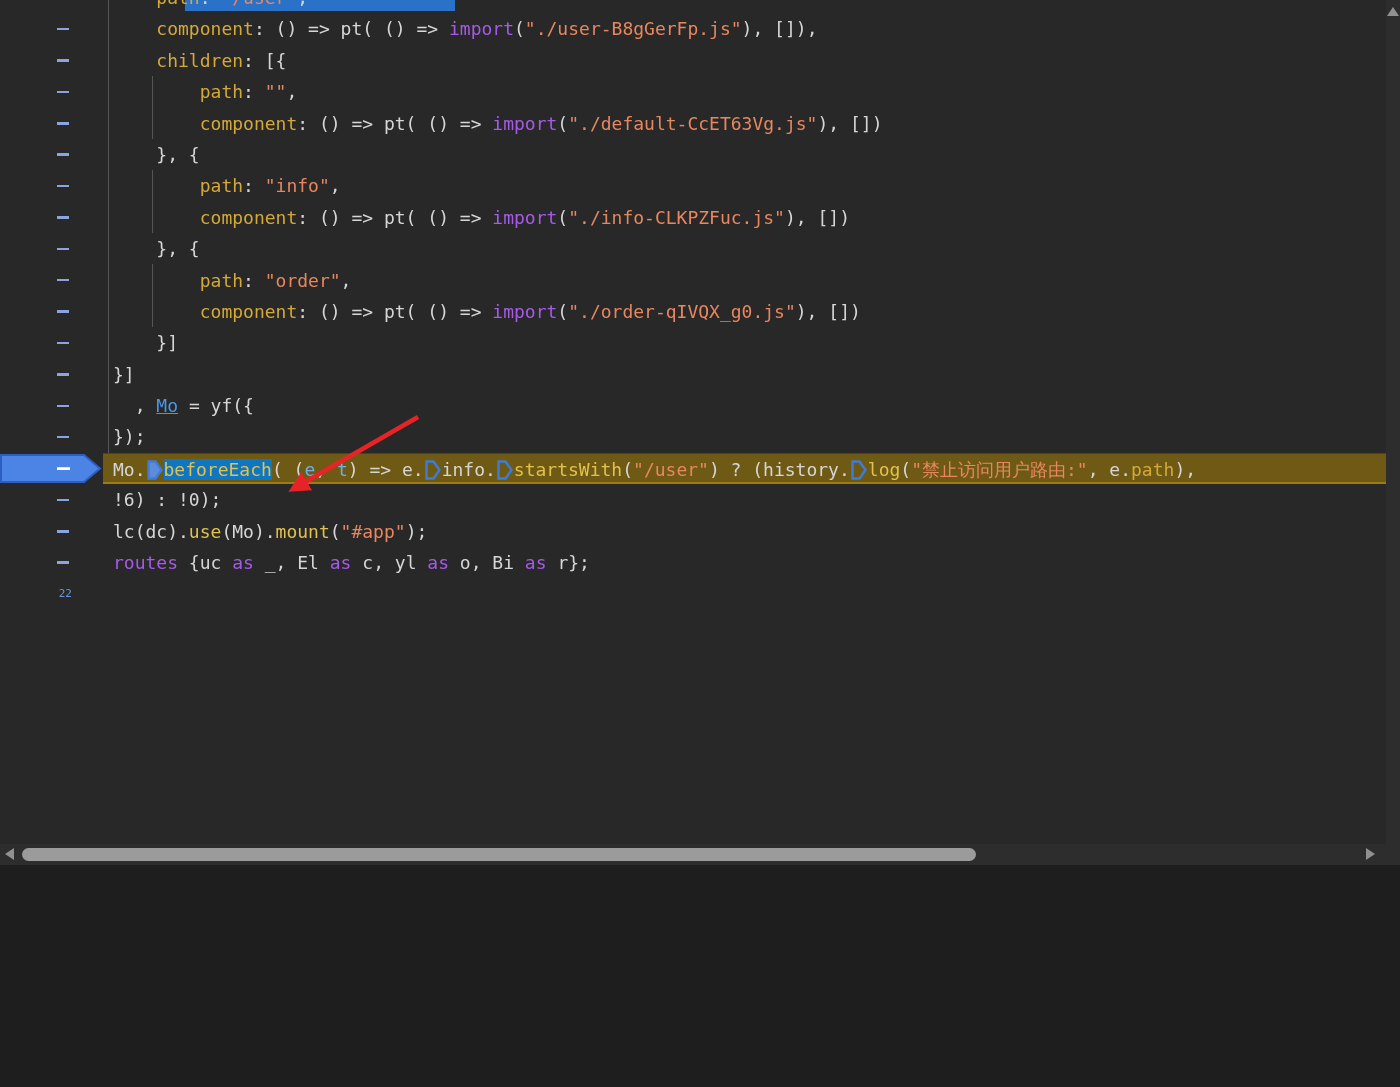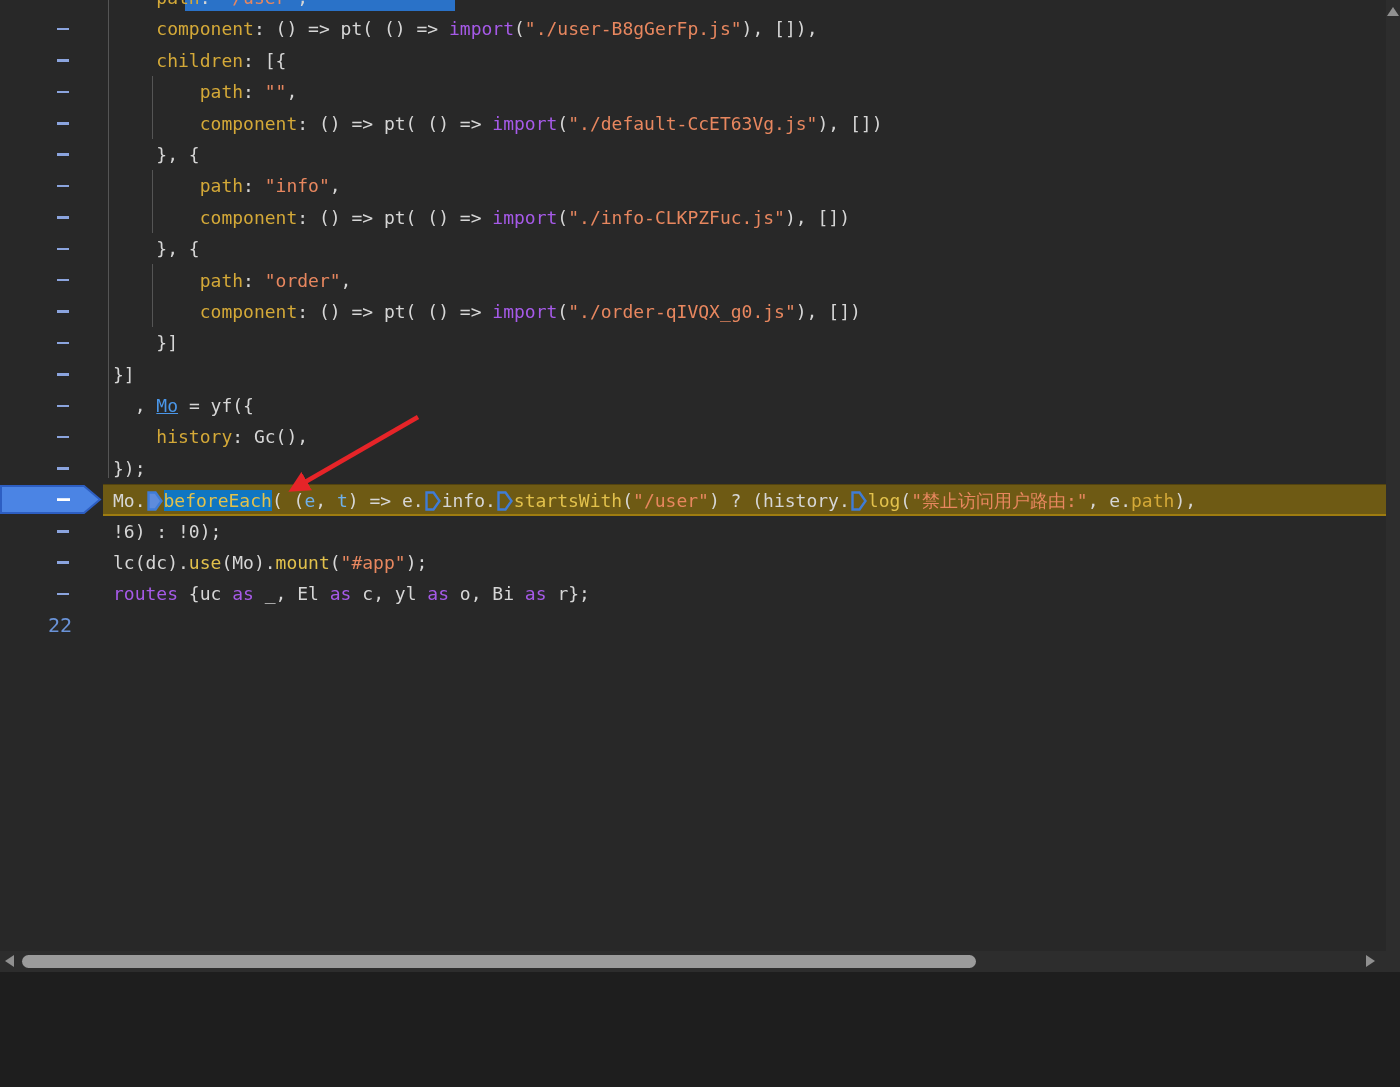--- a/index.html
+++ b/index.html
@@ -1,32 +1,32 @@
 <!DOCTYPE html>
 <html><head>
 <meta charset="utf-8">
 <style>
   html,body { margin:0; padding:0; background:#1e1e1e; }
   .screen {
-    position:relative; width:1400px; height:972px;
+    position:relative; width:1400px; height:865px;
     background:var(--bg,#282828); overflow:hidden;
     font-family:"DejaVu Sans Mono","Liberation Mono",monospace;
   }
   .content { position:absolute; left:0; top:0; right:14px; bottom:21px; overflow:hidden; }
 
   .sel-band { position:absolute; left:185px; top:0; width:270px; height:11px; background:var(--band); z-index:0; }
   .guide-main { position:absolute; left:108px; top:0; width:1px; height:478px; background:var(--guide); z-index:0; }
   .guide { position:absolute; left:152px; width:1px; height:63px; background:var(--guide); z-index:0; }
   .guide.g1 { top:76px; } .guide.g2 { top:170px; } .guide.g3 { top:264px; }
 
   #lines { position:absolute; top:-18px; left:0; right:0; z-index:1; }
   .row { display:flex; height:31.4px; line-height:31.4px; font-size:18px; }
   .gutter { flex:0 0 103px; width:103px; position:relative; display:flex; align-items:center; justify-content:flex-end; }
   .dash { width:12px; height:2.5px; background:var(--dash); margin-right:34px; }
-  .lnum { color:var(--lnum); margin-right:31px; font-size:20px; }
+  .lnum { color:var(--lnum); margin-right:31px; font-size:11px; }
   .code { flex:1; white-space:pre; padding-left:10px; box-sizing:border-box; color:var(--c-pl); }
   .row.exec .code { background:var(--olive); border-bottom:2px solid var(--olive-border); border-top:1px solid rgba(0,0,0,0.25); }
   .exec-banner { position:absolute; left:0; top:0; }
   .bp { vertical-align:-4px; margin:0 1px; }
 
   .c-pl{color:var(--c-pl);} .c-pr{color:var(--c-pr);} .c-st{color:var(--c-st);}
   .c-kw{color:var(--c-kw);} .c-fn{color:var(--c-fn);} .c-pm{color:var(--c-pm);} .c-vd{color:var(--c-vd);text-decoration:underline;}
   .sel{background:var(--sel);}
 
   .red-arrow { position:absolute; left:0; top:0; z-index:5; pointer-events:none; }
@@ -131,26 +131,20 @@
         <div class="row">
           <div class="gutter">
             <span class="dash"></span>
           </div>
           <div class="code"><span class="c-pl">  , </span><span class="c-vd">Mo</span><span class="c-pl"> = yf({</span></div>
         </div>
         <div class="row">
           <div class="gutter">
             <span class="dash"></span>
           </div>
-          <div class="code"><span class="c-pl">    </span><span class="c-pr">history</span><span class="c-pl">: Gc(),</span></div>
-        </div>
-        <div class="row">
-          <div class="gutter">
-            <span class="dash"></span>
-          </div>
           <div class="code"><span class="c-pl">});</span></div>
         </div>
         <div class="row exec">
           <div class="gutter">
             <svg class="exec-banner" width="103" height="31" viewBox="0 0 103 31">
               <path d="M1 2 L84 2 L100 15.5 L84 29 L1 29 Z" fill="#4b84e4" stroke="#2d5ec2" stroke-width="2"></path>
               <rect x="57" y="14.2" width="13" height="2.8" fill="#ffffff"></rect>
             </svg>
           </div>
           <div class="code"><span class="c-pl">Mo.</span><svg class="bp" width="16" height="20" viewBox="0 0 16 20">

